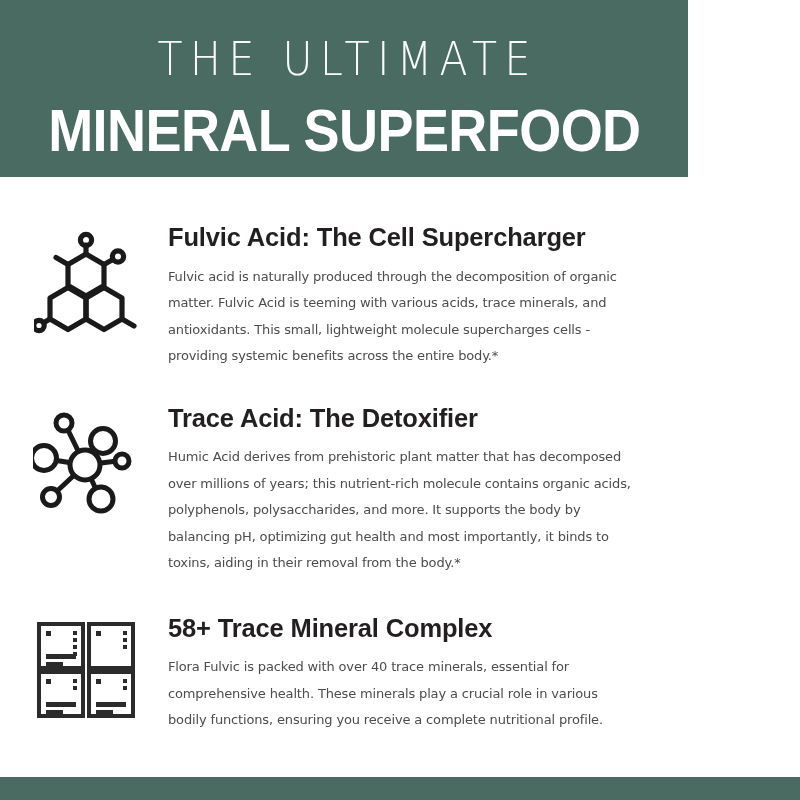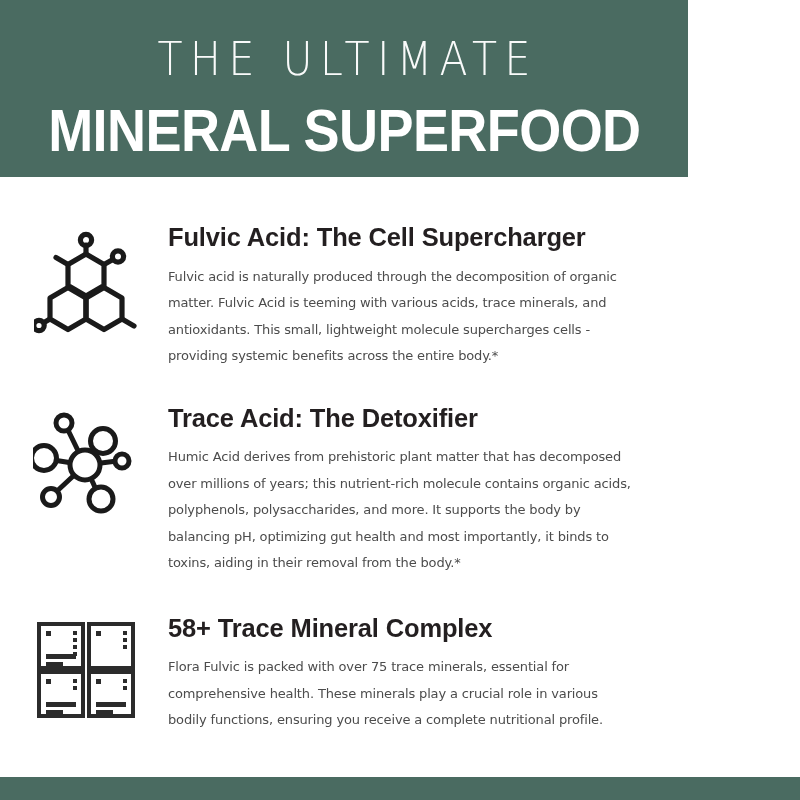--- a/index.html
+++ b/index.html
@@ -227,21 +227,21 @@
             <rect x="60" y="58" width="5" height="5"></rect>
             <rect x="87" y="58" width="4" height="4"></rect>
             <rect x="87" y="65" width="4" height="4"></rect>
             <rect x="60" y="81" width="30" height="5"></rect>
             <rect x="60" y="89" width="17" height="5"></rect>
           </g>
         </svg>
       </div>
       <div class="section-body">
         <div class="section-heading">58+ Trace Mineral Complex</div>
-        <p class="section-text">Flora Fulvic is packed with over 75 trace minerals, essential for comprehensive health. These minerals play a crucial role in various bodily functions, ensuring you receive a complete nutritional profile.</p>
+        <p class="section-text">Flora Fulvic is packed with over 40 trace minerals, essential for comprehensive health. These minerals play a crucial role in various bodily functions, ensuring you receive a complete nutritional profile.</p>
       </div>
     </div>
 
   </div>
 
   <div class="footer" style="background: rgb(74, 107, 97);"></div>
 
 </div>
 
 </body></html>

